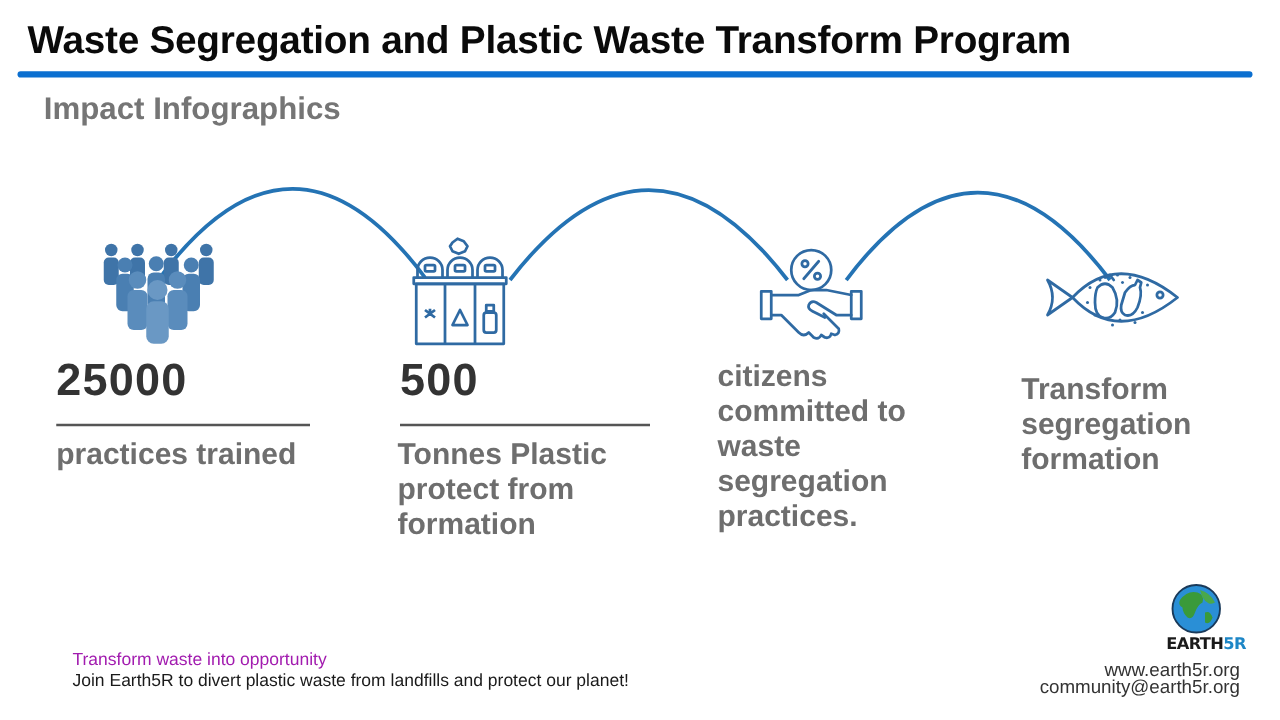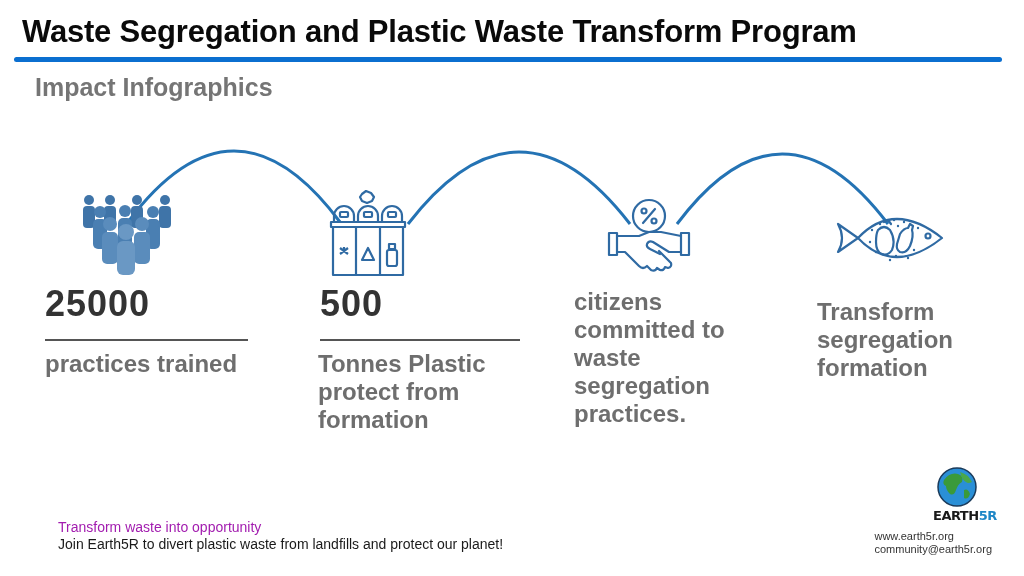--- a/index.html
+++ b/index.html
@@ -10,21 +10,21 @@
   .arcs { position:absolute; left:0; top:0; }
   .icon { position:absolute; }
   .stat-number { position:absolute; font-size:36px; font-weight:bold; color:#333333; line-height:1; letter-spacing:1px; }
   .stat-rule { position:absolute; height:1.5px; background:#555; }
   .stat-label { position:absolute; font-size:24px; font-weight:bold; color:#6e6e6e; line-height:28px; }
   .footer-tagline { position:absolute; left:58px; top:519px; font-size:14px; font-weight:normal; color:#a21caf; }
   .footer-text { position:absolute; left:58px; top:536px; font-size:14px; color:#1a1a1a;text-align:right; }
   .logo { position:absolute; left:936px; top:466px; }
   .logo-text { position:absolute; left:933px; top:508px; font-size:13px; font-weight:bold; color:#1a1a1a; letter-spacing:-0.5px; font-family:"DejaVu Sans", sans-serif; }
   .logo-text .accent { color:#1d86c6; }
-  .contact { position:absolute; right:32px; top:530px; font-size:11px; color:#333; text-align:left; line-height:13px; }
+  .contact { position:absolute; right:32px; top:530px; font-size:15px; color:#333; text-align:right; line-height:13px; }
 </style>
 </head>
 <body>
 
 <div class="title">Waste Segregation and Plastic Waste Transform Program</div>
 <div class="title-rule"></div>
 <div class="subtitle">Impact Infographics</div>
 
 <svg class="arcs" width="1024" height="576">
   <path d="M128 222 Q 234 80 340 222" fill="none" stroke="#2473b4" stroke-width="3"></path>

